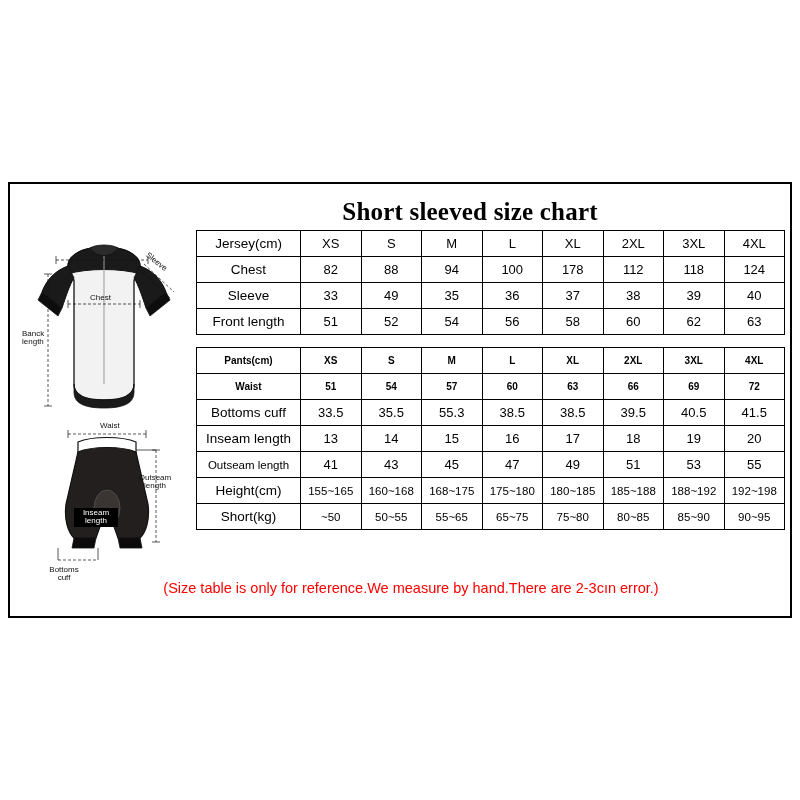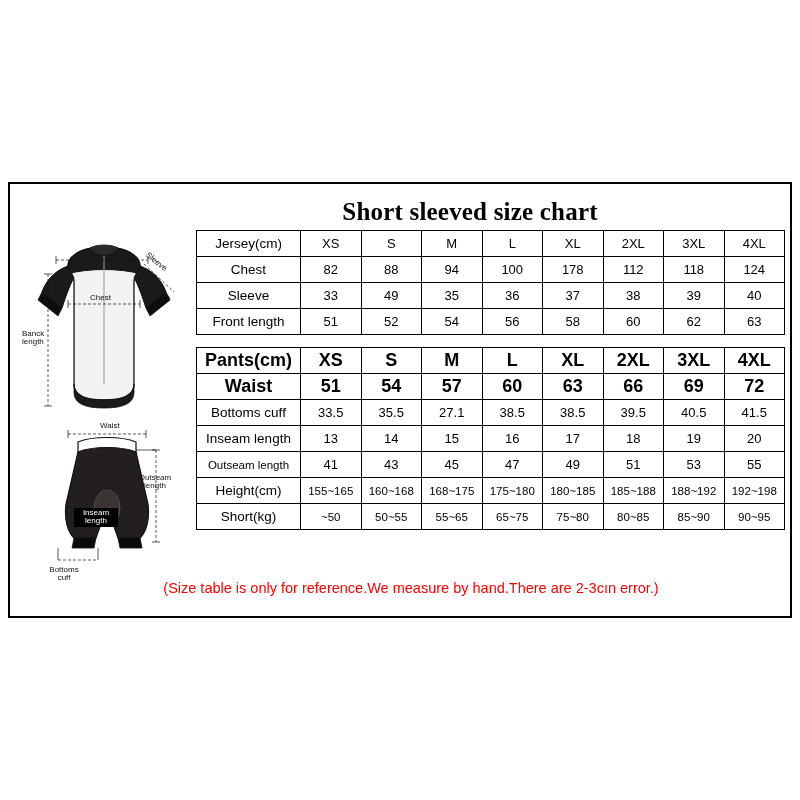--- a/index.html
+++ b/index.html
@@ -103,21 +103,21 @@
   table td.rowhead {
     font-size: 13.5px;
     font-weight: normal;
   }
   table.t-jersey td.rowhead,
   table.t-pants td.rowhead {
     font-weight: normal;
   }
   table td.hdr {
     font-weight: bold;
-    font-size: 18px;
+    font-size: 10px;
   }
   table td.hdr-small {
     font-weight: normal;
     font-size: 13px;
   }
   table td.tiny {
     font-size: 11.5px;
   }
   .col0 { width: 104px; }
   .colN { width: 60.5px; }
@@ -321,21 +321,21 @@
             <td class="hdr">60</td>
             <td class="hdr">63</td>
             <td class="hdr">66</td>
             <td class="hdr">69</td>
             <td class="hdr">72</td>
           </tr>
           <tr>
             <td class="rowhead">Bottoms cuff</td>
             <td>33.5</td>
             <td>35.5</td>
-            <td>27.1</td>
+            <td>55.3</td>
             <td>38.5</td>
             <td>38.5</td>
             <td>39.5</td>
             <td>40.5</td>
             <td>41.5</td>
           </tr>
           <tr>
             <td class="rowhead">Inseam length</td>
             <td>13</td>
             <td>14</td>

